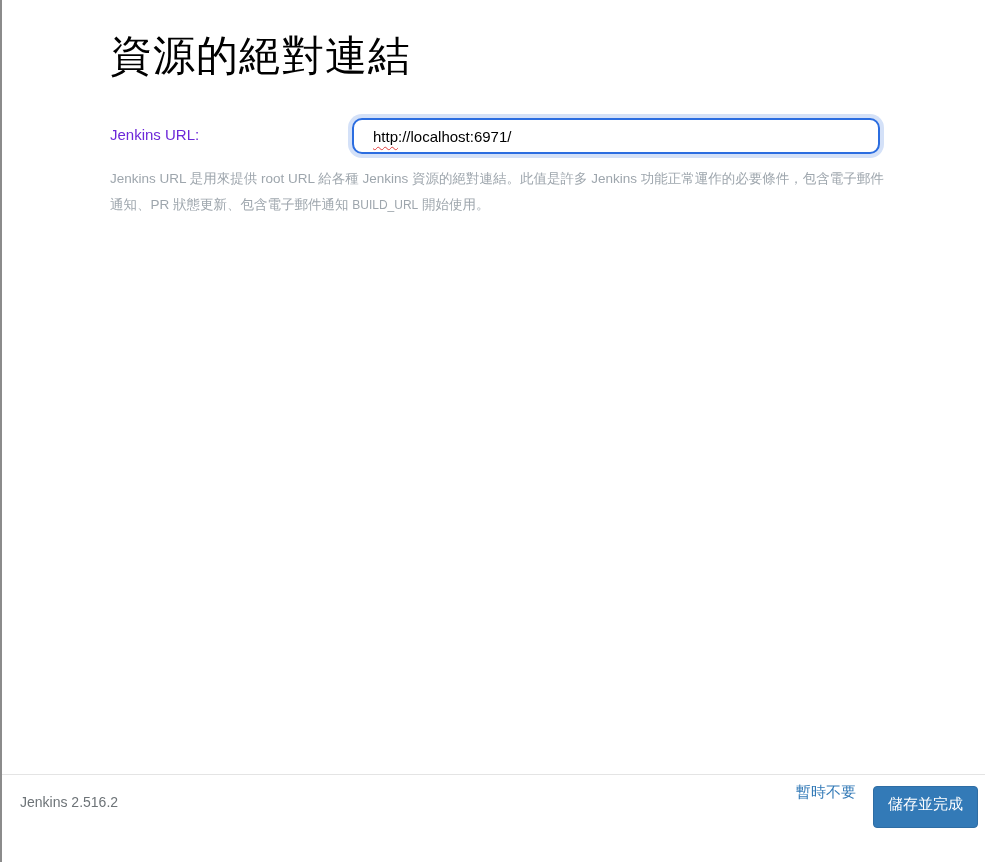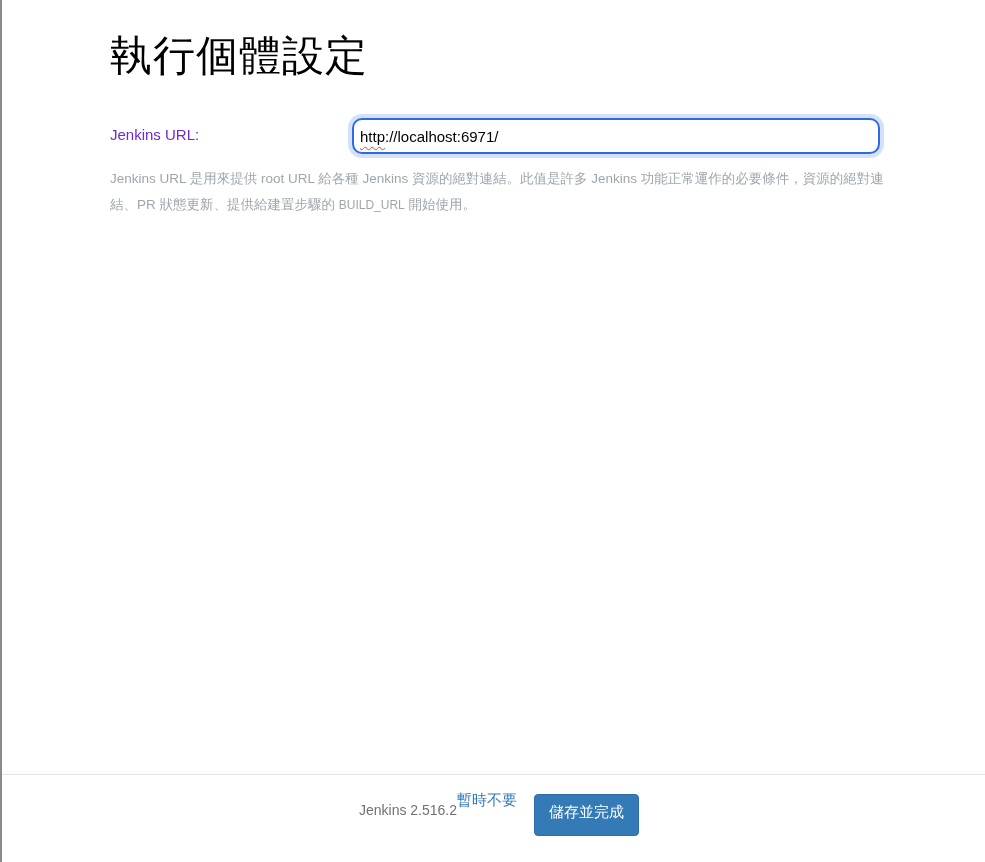--- a/index.html
+++ b/index.html
@@ -42,43 +42,43 @@
   .form-row { display: flex; margin-top: 34px; }
   .form-label { width: 242px; flex: 0 0 242px; font-size: 15px; color: #6d28d9; padding-top: 8px; }
 
   .url-input {
     width: 528px; height: 36px;
     border: 2px solid #2b6de0;
     border-radius: 10px;
     box-shadow: 0 0 0 4px #d4e1f8;
     background: #fff;
     display: flex; align-items: center;
-    padding: 0 6px;
+    padding: 0 19px;
     font-size: 15px; color: #000;
     cursor: text;
     white-space: pre;
   }
   .url-scheme {
     text-decoration: underline;
     text-decoration-style: wavy;
     text-decoration-color: #e23c3c;
     text-decoration-thickness: 1px;
     text-underline-offset: 4px;
   }
 
   .desc { margin-top: 12px; width: 782px; font-size: 13.5px; line-height: 26px; color: #9ea6ad; }
   .desc p { margin: 0; }
   .desc .code { font-family: Liberation Sans, sans-serif; font-size: 12px; }
 
   
   .footer {
     height: 27px; flex: 0 0 35px;
     border-top: 1px solid #e4e4e4;
-    display: flex; justify-content: center; align-items: flex-start;
-    padding: 16px 7px 0 18px;
+    display: flex; justify-content: space-between; align-items: flex-start;
+    padding: 8px 7px 0 18px;
     background: #fff;
     overflow: visible;
   }
   .footer-version { font-size: 14px; color: #6d7377; margin-top: 11px; }
   .footer-actions { display: flex; align-items: flex-start; gap: 17px; }
   .link-not-now {
     font-size: 15px; color: #337ab7;
     margin-top: 0;
     cursor: pointer; text-decoration: none;
     background: none; border: none;
@@ -99,29 +99,29 @@
 </style>
 </head>
 <body>
 
 <div class="page">
 
 
   <div class="modal">
 
     <div class="content">
-      <h1 class="page-heading">執行個體設定</h1>
+      <h1 class="page-heading">資源的絕對連結</h1>
 
       <div class="form-row">
         <label class="form-label">Jenkins URL:</label>
         <div class="url-input" role="textbox" aria-label="Jenkins URL"><span class="url-scheme">http</span><span>://localhost:6971/</span></div>
       </div>
 
       <div class="desc">
-        <p><span>Jenkins URL 是用來提供 root URL 給各種 Jenkins 資源的絕對連結。此值是許多 Jenkins 功能正常運作的必要條件，資源的絕對連結、PR 狀態更新、提供給建置步驟的 </span><span class="code">BUILD_URL</span><span> 開始使用。</span></p>
+        <p><span>Jenkins URL 是用來提供 root URL 給各種 Jenkins 資源的絕對連結。此值是許多 Jenkins 功能正常運作的必要條件，包含電子郵件通知、PR 狀態更新、包含電子郵件通知 </span><span class="code">BUILD_URL</span><span> 開始使用。</span></p>
       </div>
     </div>
 
     <div class="footer">
       <span class="footer-version">Jenkins 2.516.2</span>
       <div class="footer-actions">
         <a class="link-not-now" href="#">暫時不要</a>
         <button class="btn-save">儲存並完成</button>
       </div>
     </div>

